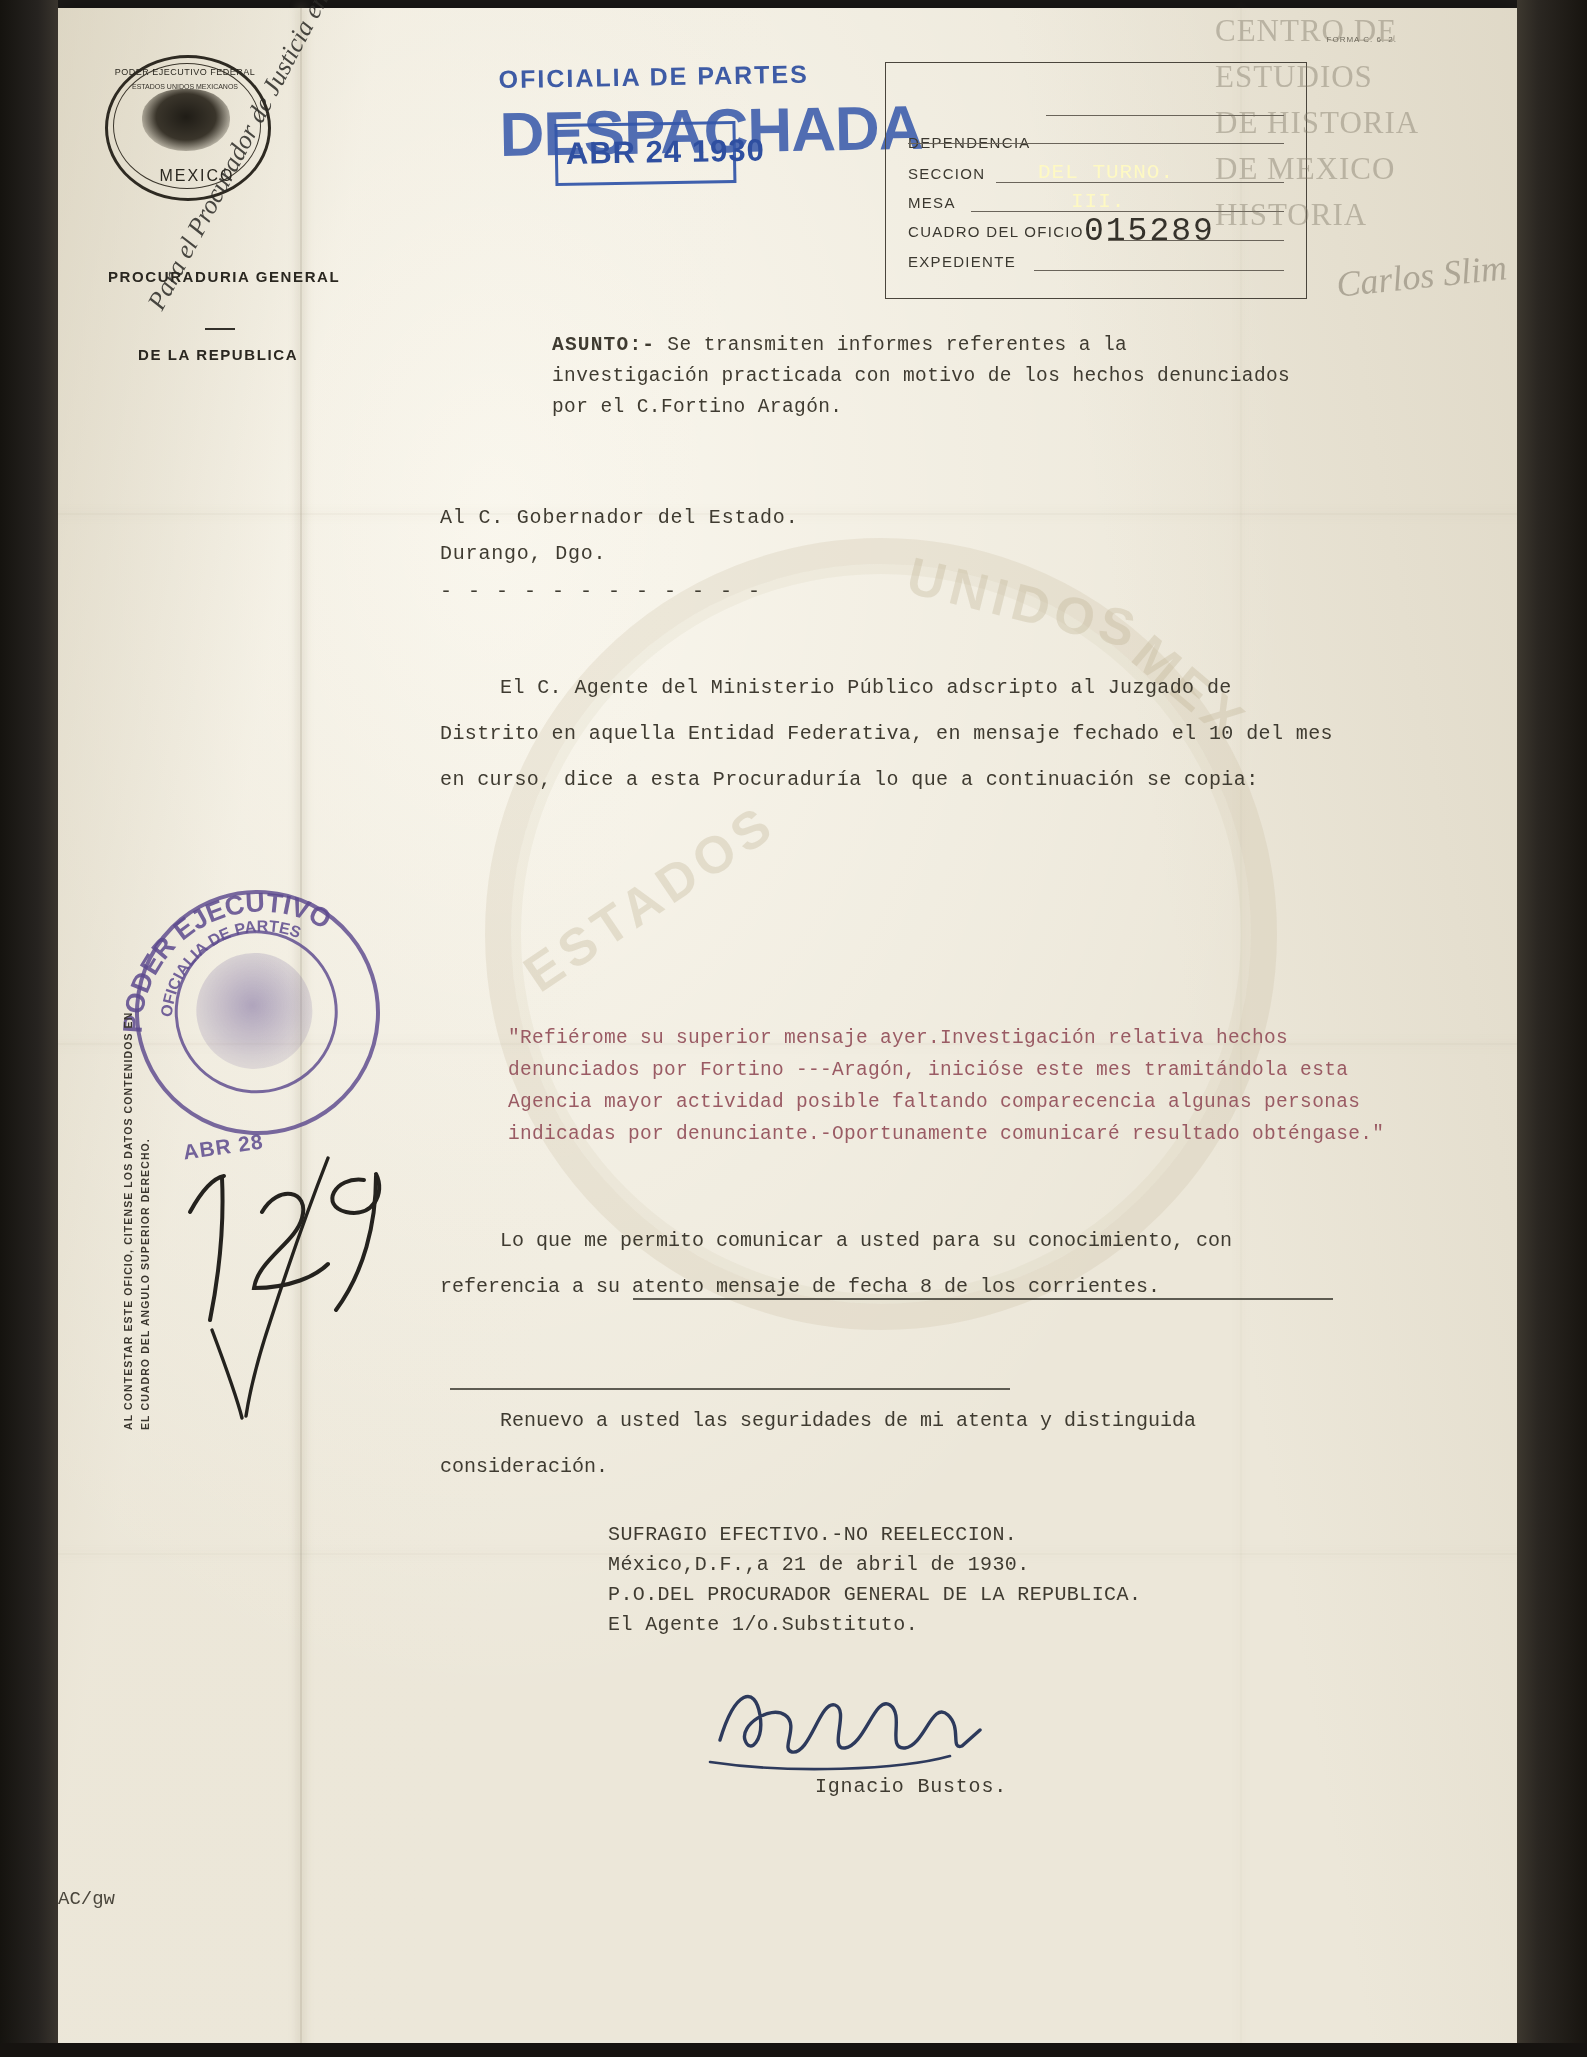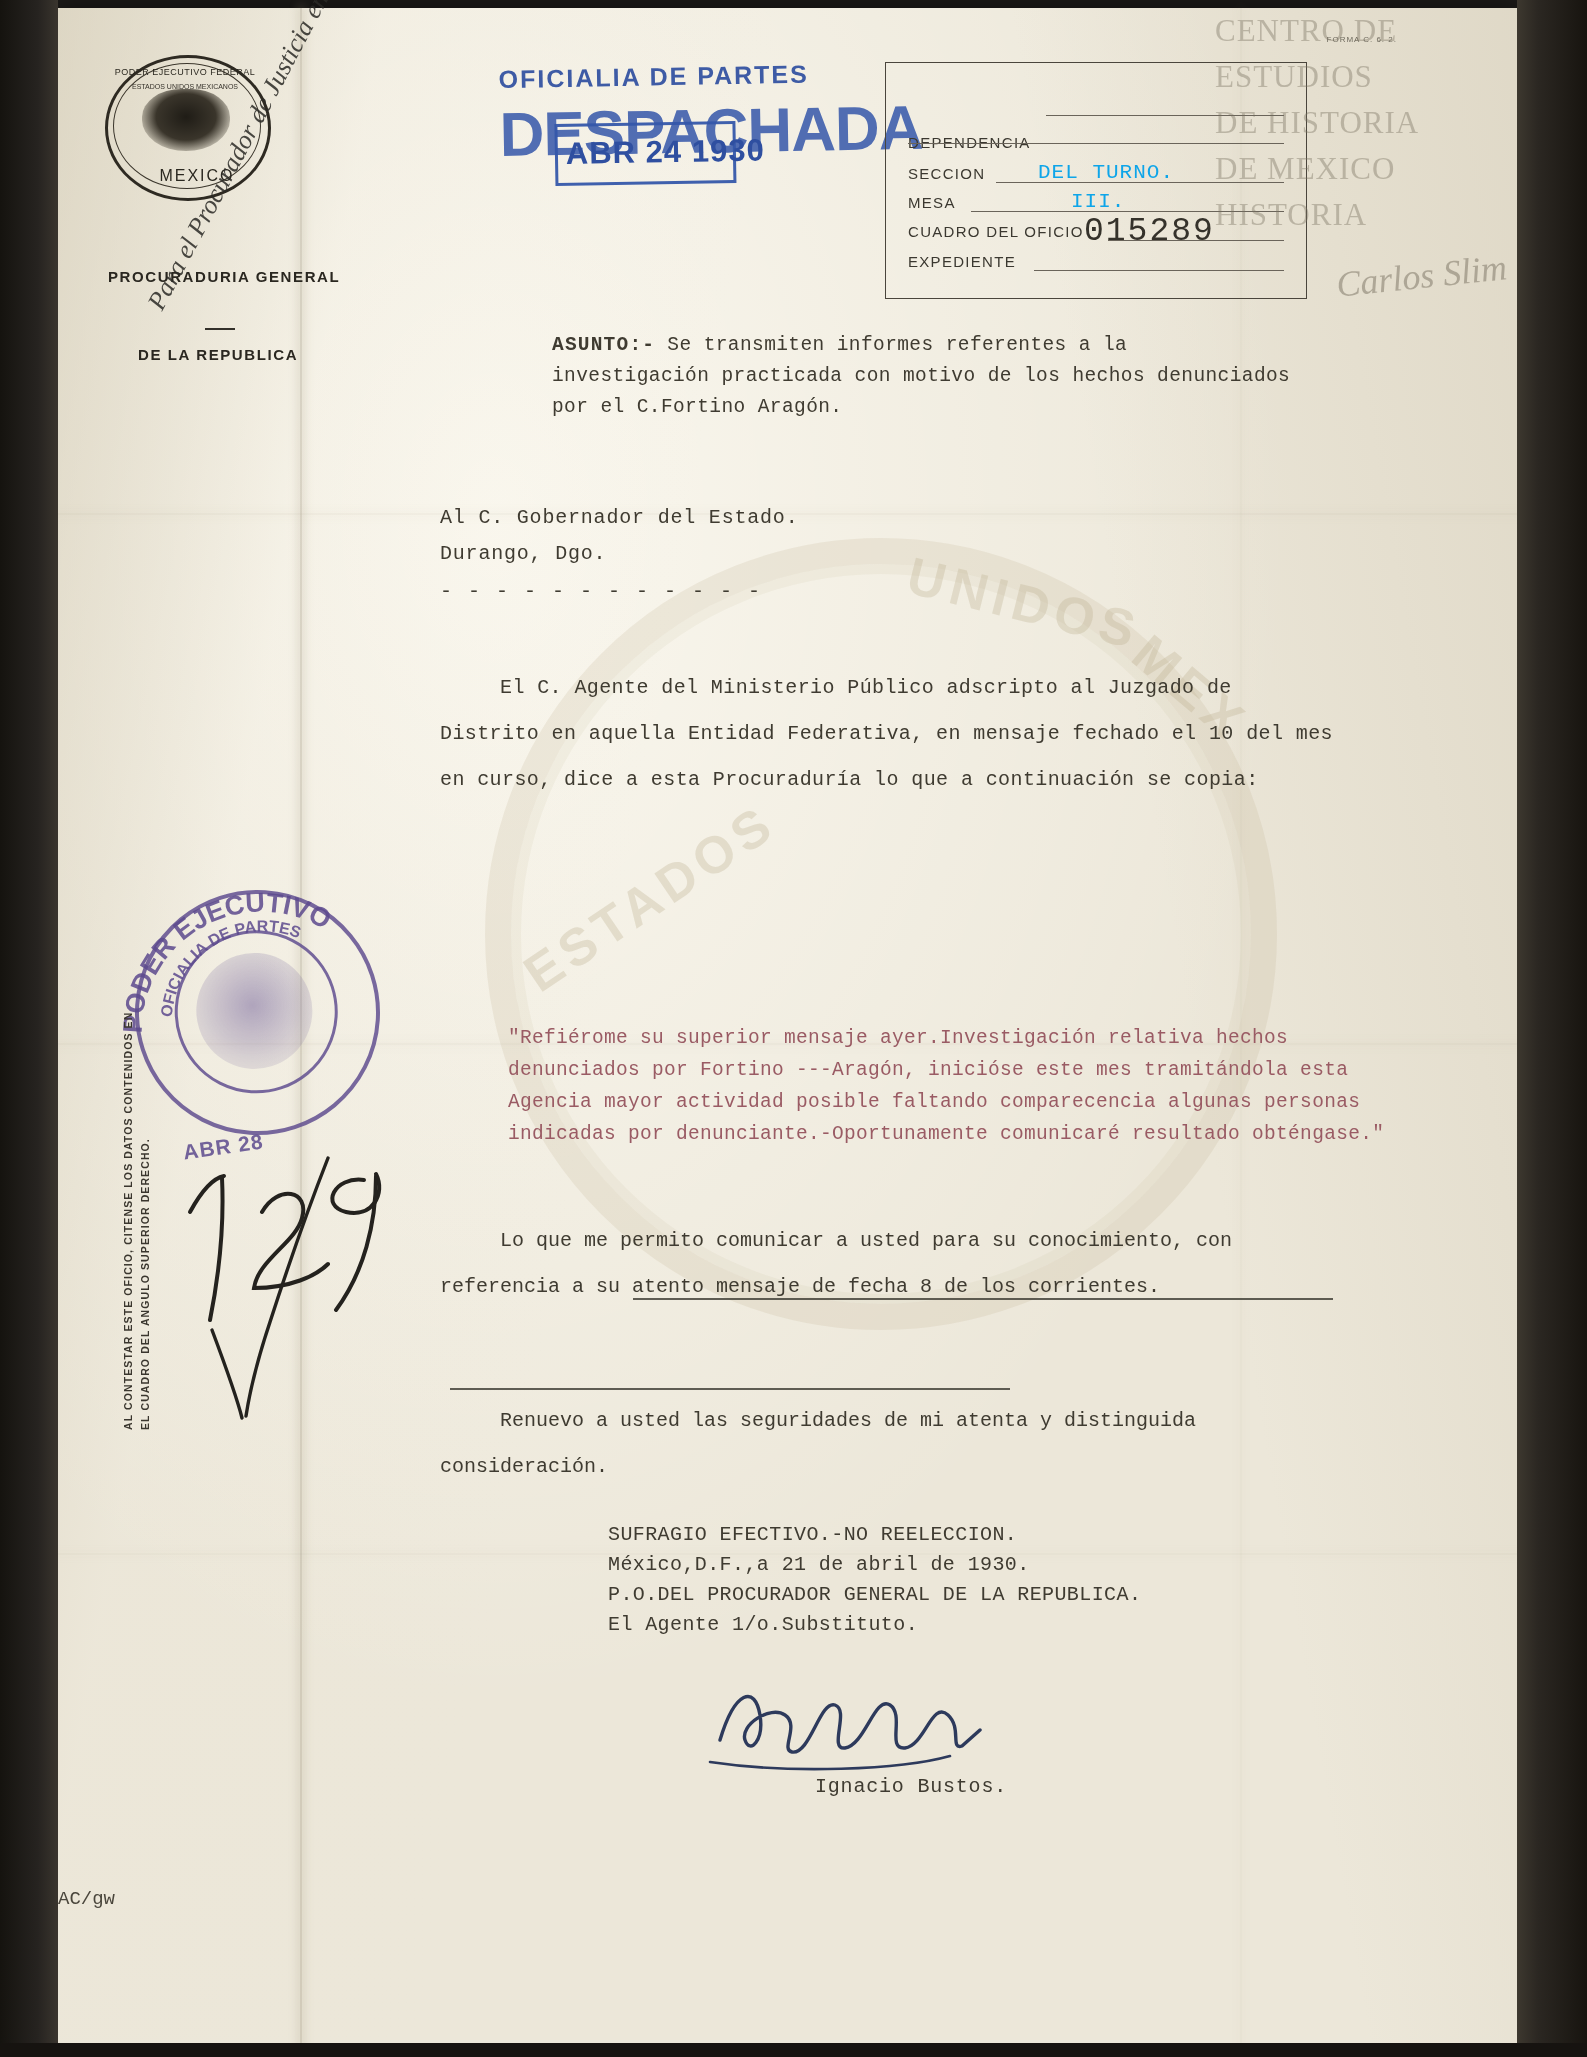--- a/index.html
+++ b/index.html
@@ -173,21 +173,21 @@
   }
   .formlabel-dep { top: 35px; margin-top: 36px; }
   .formlabel-sec { top: 102px; }
   .formlabel-mesa { top: 131px; }
   .formlabel-num { top: 160px; }
   .formlabel-exp { top: 190px; }
 
   .typed {
     position: absolute;
     font-family: "Liberation Mono", monospace;
-    color: #0ea5e9;
+    color: #fef9c3;
     letter-spacing: 1px;
   }
 
   
   .watermark {
     position: absolute;
     right: 72px;
     top: 8px;
     width: 300px;
     text-align: left;

